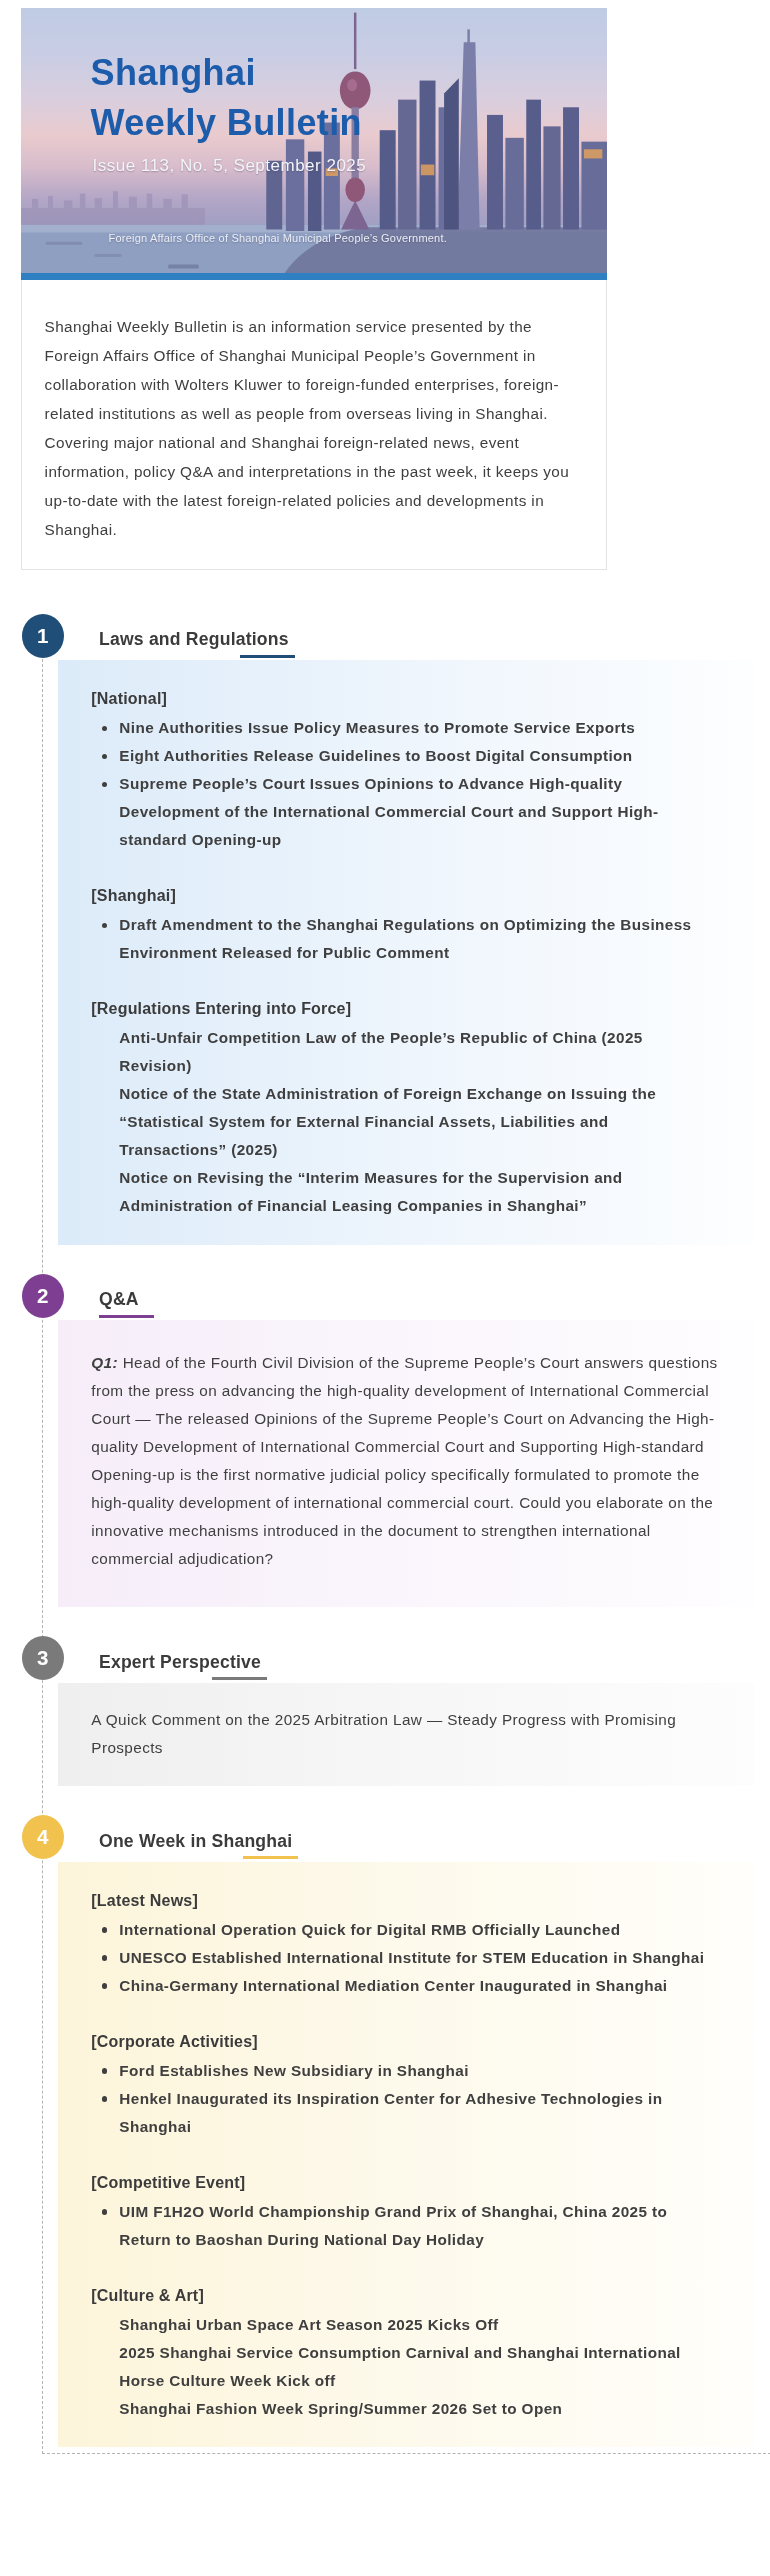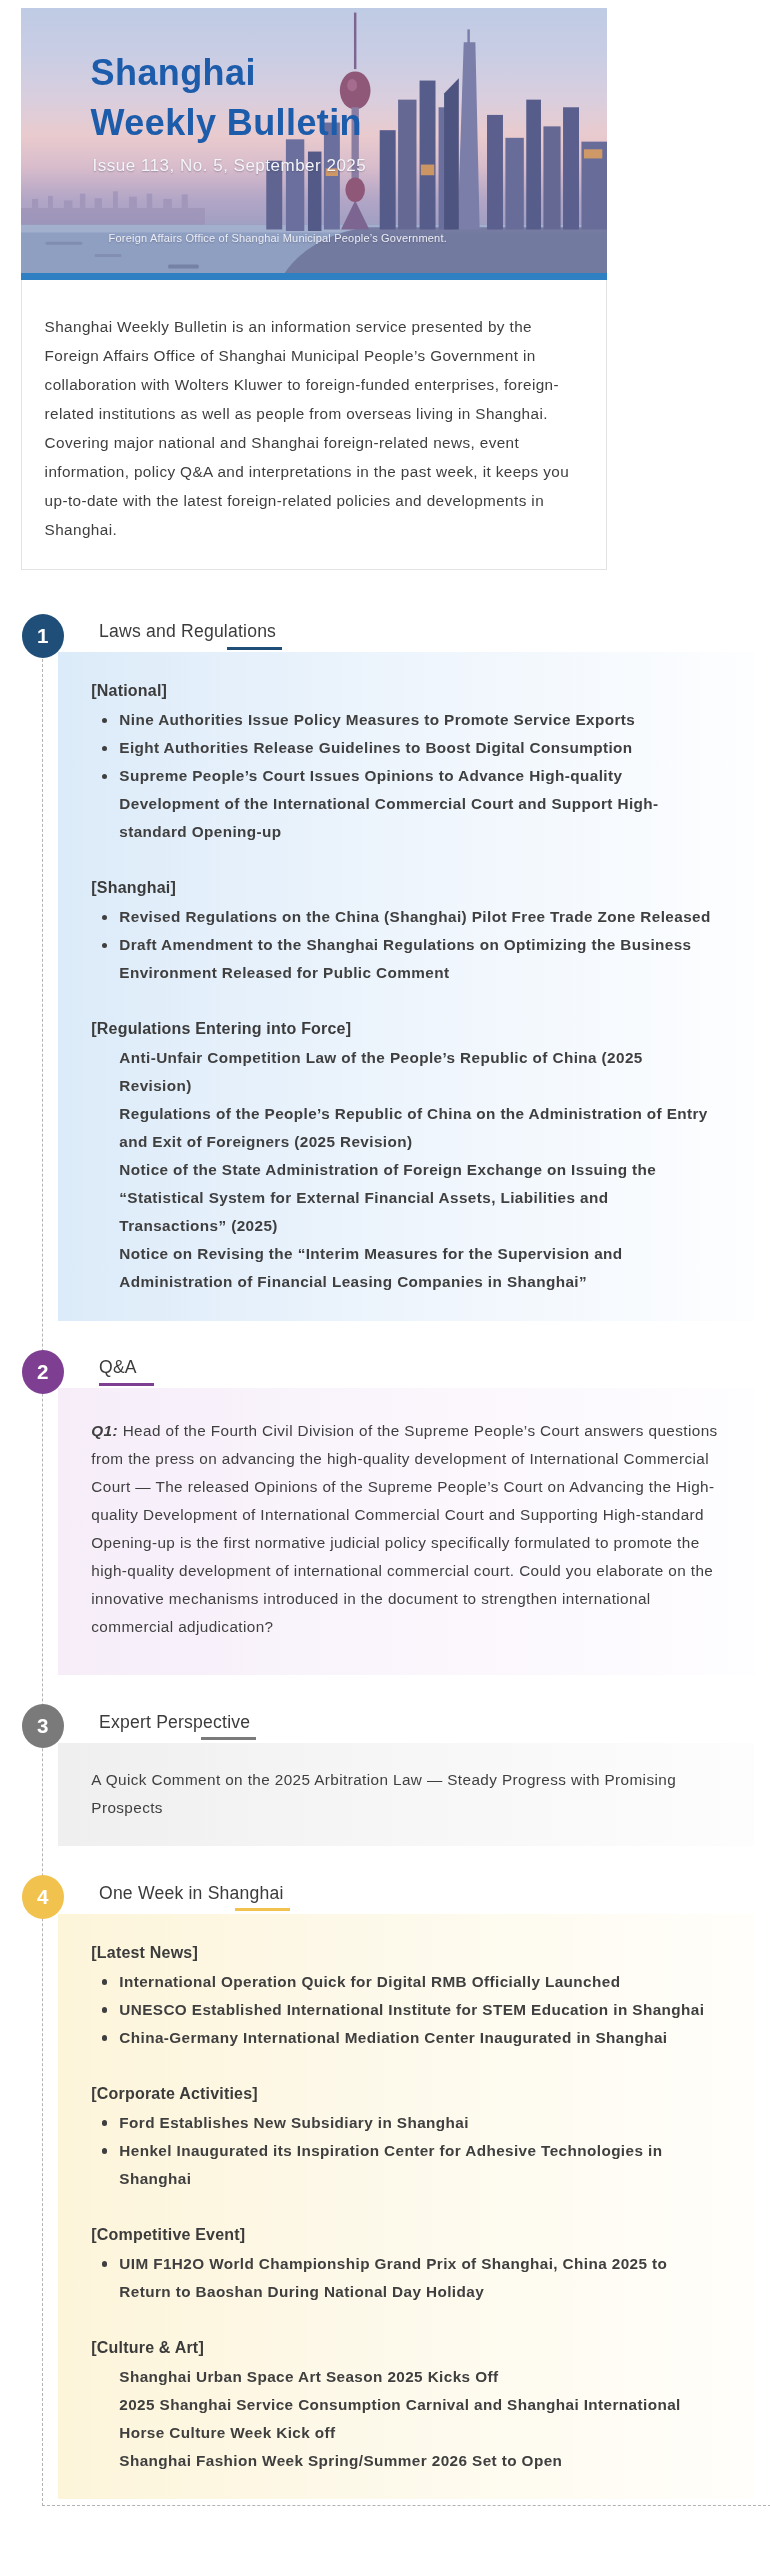--- a/index.html
+++ b/index.html
@@ -69,21 +69,21 @@
     position:absolute; left:-21.4px; top:0;
     width:42px; height:44px; border-radius:50%;
     display:flex; align-items:center; justify-content:center;
     color:#fff; font-size:20.6px; font-weight:700;
     z-index:2;
   }
   .section-head {
     display:inline-block; margin-left:56px; padding-top:7.6px;
   }
   .section-head h2 {
-    font-size:17.6px; font-weight:400; color:#3b3b3b; letter-spacing:0.2px;
+    font-size:17.6px; font-weight:700; color:#3b3b3b; letter-spacing:0.2px;margin-top:8px;
   }
   .underline {
     width:55px; height:3.1px; margin:4.6px -6.1px 0 auto;
   }
   .section-body {
     width:696px; margin-left:15.3px; margin-top:2.3px;
     padding:23px 23px 24.5px 33px;
   }
   .s1 .badge, .s1 .underline { background:#1f4e79; }
   .s2 .badge, .s2 .underline { background:#7e3f93; }
@@ -213,29 +213,27 @@
           <h3>[National]</h3>
           <ul class="bulleted">
             <li>Nine Authorities Issue Policy Measures to Promote Service Exports</li>
             <li>Eight Authorities Release Guidelines to Boost Digital Consumption</li>
             <li>Supreme People’s Court Issues Opinions to Advance High-quality Development of the International Commercial Court and Support High-standard Opening-up</li>
           </ul>
         </div>
         <div class="group">
           <h3>[Shanghai]</h3>
           <ul class="bulleted">
-            <li>Revised Regulations on the China (Shanghai) Pilot Free Trade Zone Released</li>
             <li>Draft Amendment to the Shanghai Regulations on Optimizing the Business Environment Released for Public Comment</li>
           </ul>
         </div>
         <div class="group">
           <h3>[Regulations Entering into Force]</h3>
           <ul>
             <li>Anti-Unfair Competition Law of the People’s Republic of China (2025 Revision)</li>
-            <li>Regulations of the People’s Republic of China on the Administration of Entry and Exit of Foreigners (2025 Revision)</li>
             <li>Notice of the State Administration of Foreign Exchange on Issuing the “Statistical System for External Financial Assets, Liabilities and Transactions” (2025)</li>
             <li>Notice on Revising the “Interim Measures for the Supervision and Administration of Financial Leasing Companies in Shanghai”</li>
           </ul>
         </div>
       </div>
     </div>
 
     <div class="section s2">
       <div class="badge">2</div>
       <div class="section-head">

